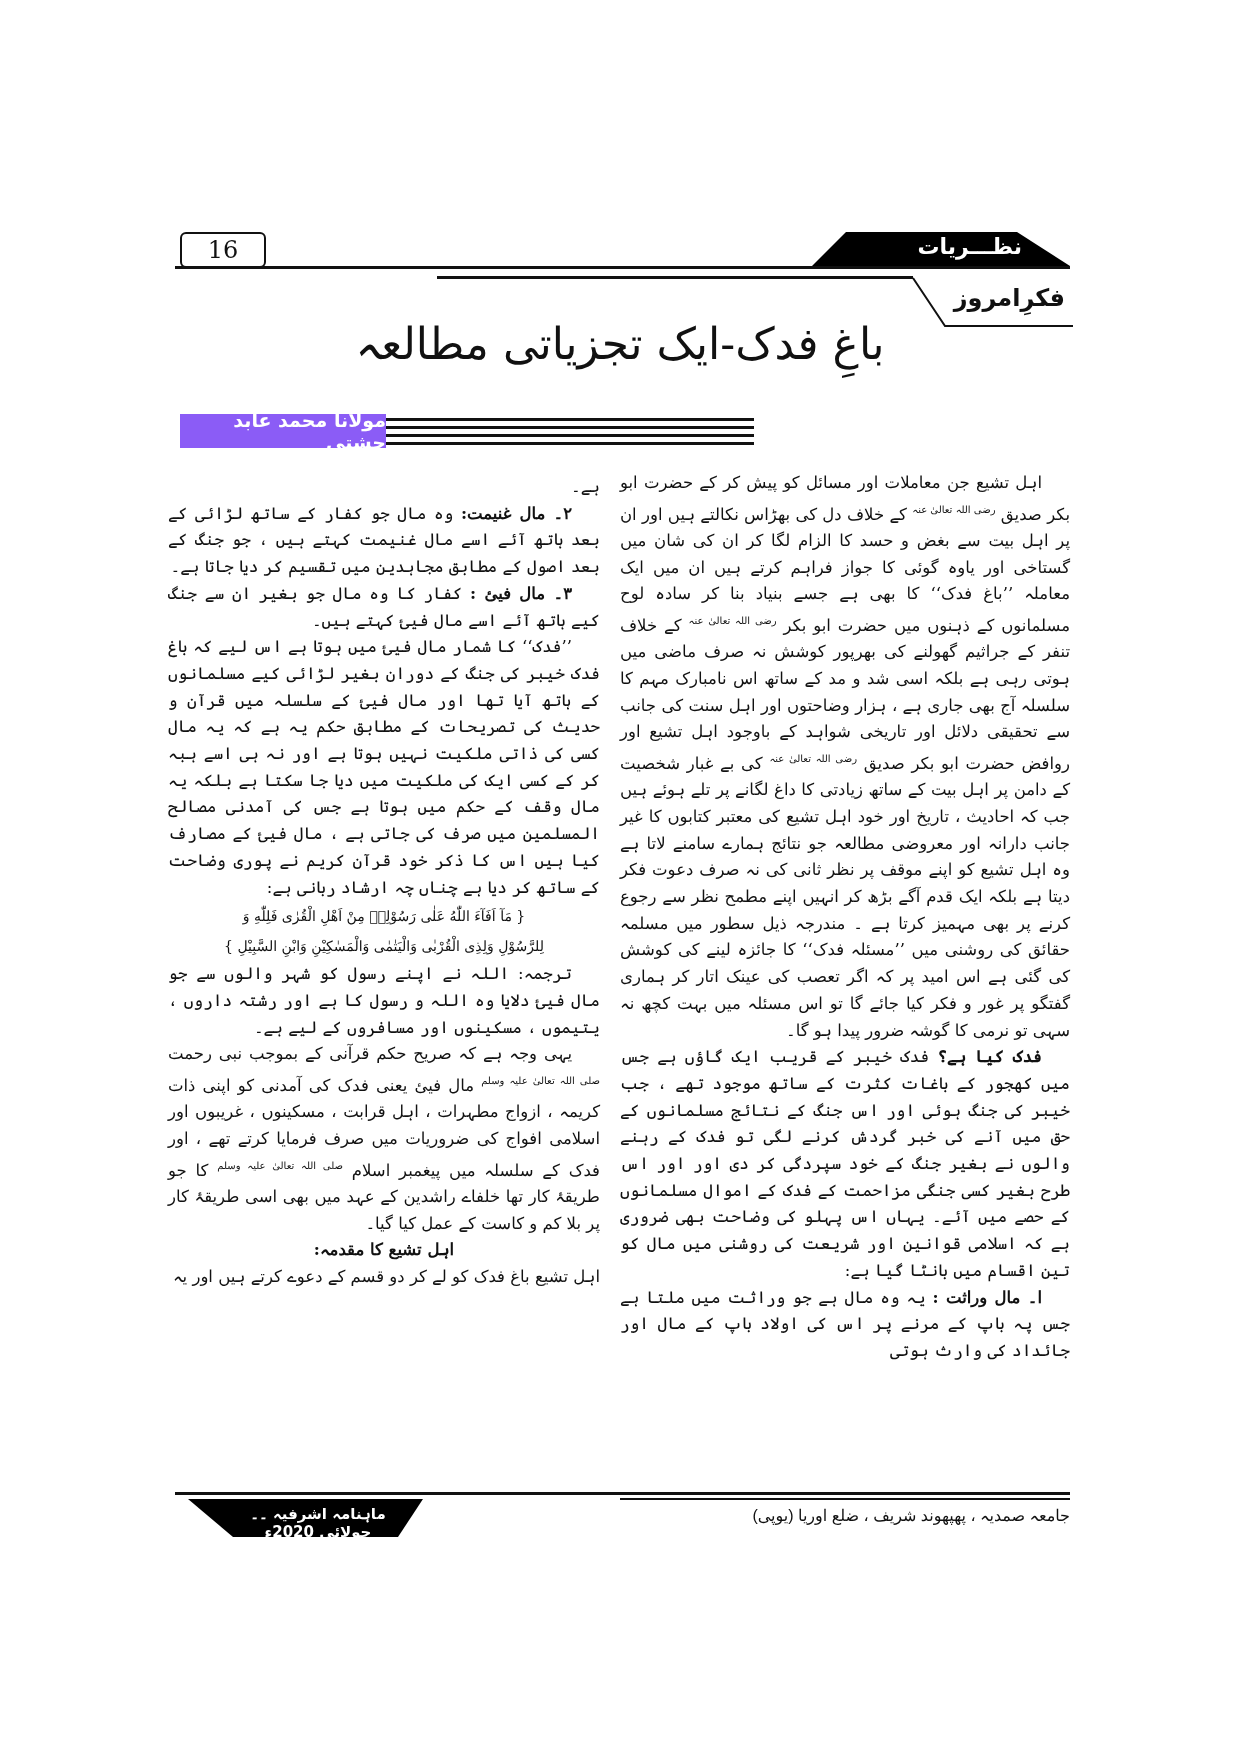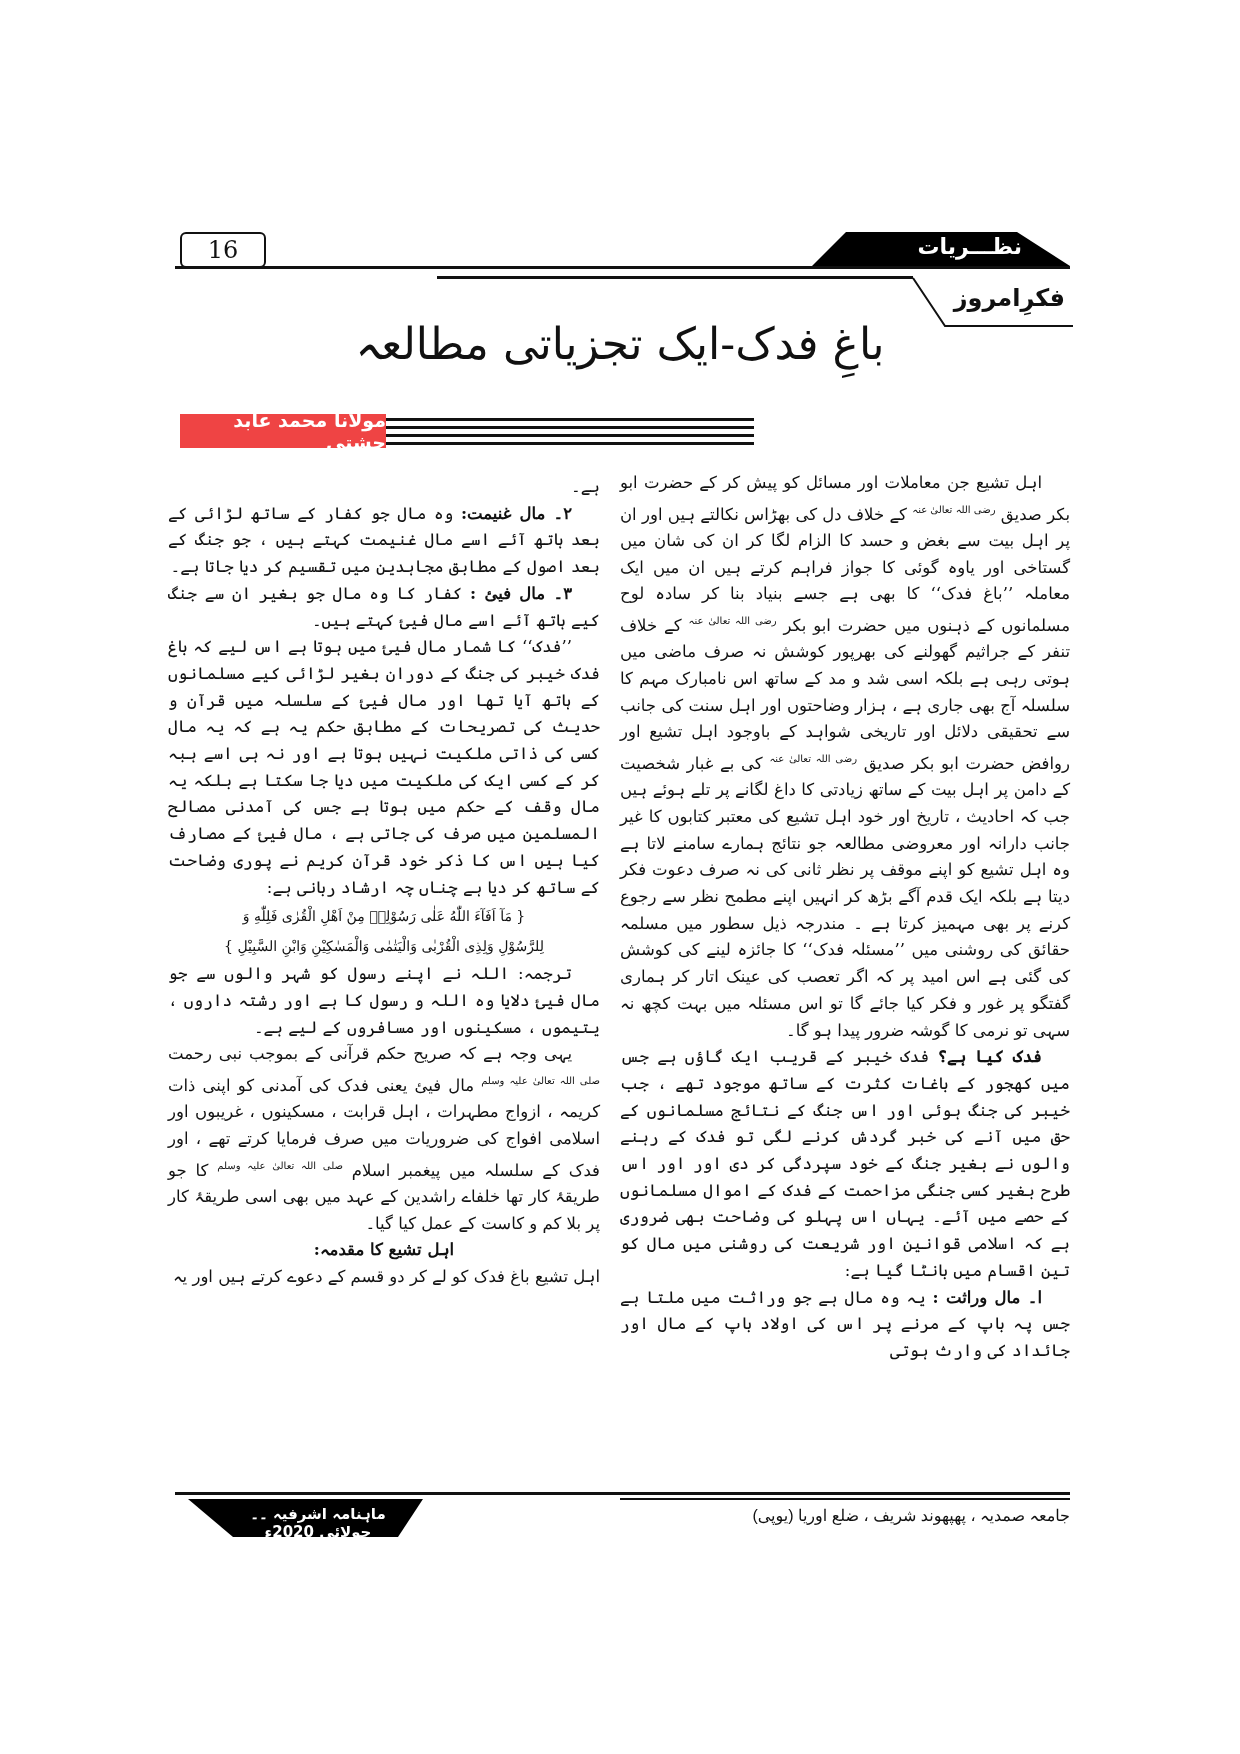--- a/index.html
+++ b/index.html
@@ -10,21 +10,21 @@
   #header-rule-top { left:175px; top:266px; width:895px; height:3px; background:#111; }
   #header-rule-mid { left:437px; top:276px; width:476px; height:3px; background:#111; }
   #section-tab { left:812px; top:232px; width:260px; height:34px; }
   #section-tab svg { position:absolute; left:0; top:0; }
   #section-label { position:absolute; right:50px; top:2px; color:#fff; font-size:22px; font-weight:bold; direction:rtl; letter-spacing:1px; }
   #subsection-shape { left:885px; top:276px; width:190px; height:52px; }
   #subsection-label { right:175px; top:284px; font-size:24px; font-weight:bold; direction:rtl; }
   
   #article-title { left:0; width:1240px; top:318px; text-align:center; font-family:"DejaVu Serif", serif; font-size:44px; direction:rtl; }
   
-  #author-bar { left:180px; top:414px; width:206px; height:34px; background:#ef4444; color:#fff; display:flex; align-items:center; justify-content:center; font-size:19px; font-weight:bold; direction:rtl; }
+  #author-bar { left:180px; top:414px; width:206px; height:34px; background:#8b5cf6; color:#fff; display:flex; align-items:center; justify-content:center; font-size:19px; font-weight:bold; direction:rtl; }
   .author-line { position:absolute; left:386px; width:368px; height:3px; background:#111; }
   
   .col { position:absolute; direction:rtl; text-align:justify; font-family:"DejaVu Serif", serif; font-size:16.5px; line-height:26.7px; }
   #col-right { left:620px; top:470px; width:450px; }
   #col-left { left:168px; top:474px; width:432px; }
   .col p { margin:0; }
   .indent { text-indent:28px; }
   .bold-head { font-weight:bold;margin-top:44px; }
   .quran { font-size:14px; line-height:30px; text-align:center; }
   .honorific { font-size:10px; vertical-align:super; }

